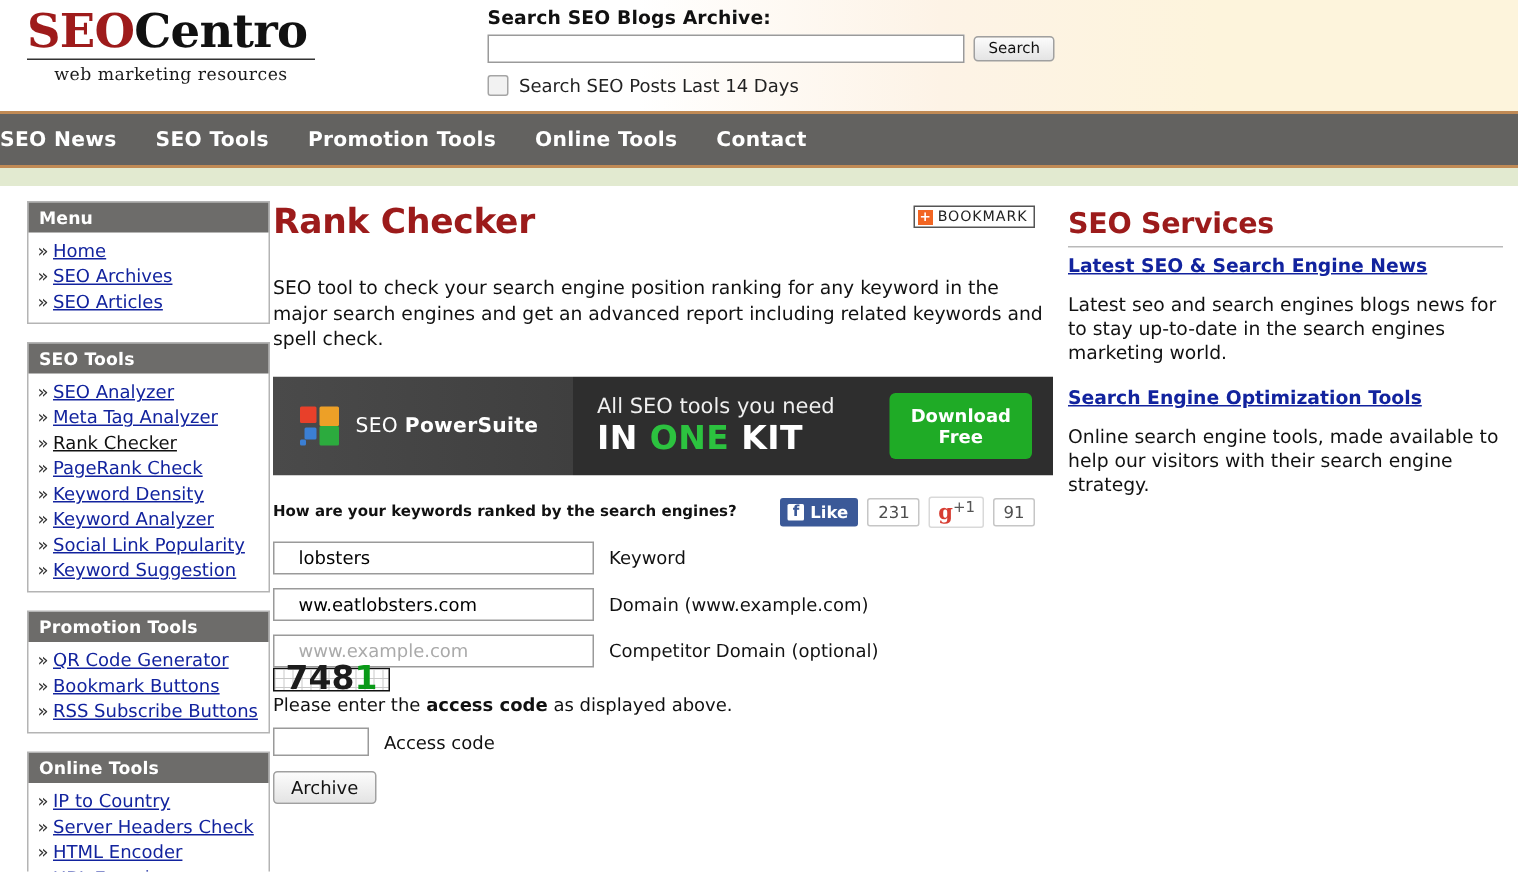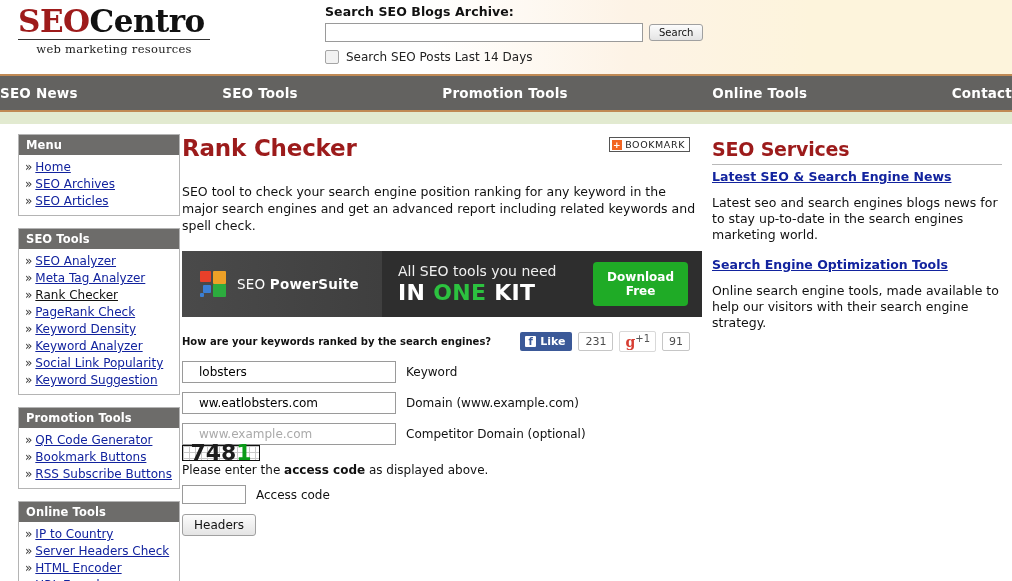--- a/index.html
+++ b/index.html
@@ -28,21 +28,21 @@
   .search-btn{
     font-family:"DejaVu Sans","Liberation Sans",sans-serif;font-size:10px;padding:2px 9px;
     border:1px solid #a0a0a0;border-radius:3px;background:linear-gradient(to bottom,#fcfcfc,#e4e4e4);color:#111;cursor:pointer;
   }
   .search-chk-row{display:flex;align-items:center;gap:7px;margin-top:8px;}
   .chk{width:12px;height:12px;border:1px solid #a5a5a5;border-radius:2px;background:#f2f2f2;display:inline-block;}
   .search-chk-label{font-size:12px;color:#222;}
   
   .nav{
     height:34px;background:#636260;border-top:2px solid #c08a55;border-bottom:2px solid #c08a55;
-    display:flex;align-items:center;justify-content:space-between;gap:26px;
+    display:flex;align-items:center;justify-content:flex-start;gap:26px;
   }
   .nav a{color:#fff;font-weight:bold;font-size:13.5px;text-decoration:none;letter-spacing:.2px;}
   .greenbar{height:12px;background:#e2ead0;}
   
   .page{display:flex;align-items:flex-start;}
   .sidebar{width:162px;padding:10px 0 0 18px;flex:none;}
   .box{border:1px solid #b4b4b4;background:#fff;margin-bottom:12px;}
   .box-hd{background:#6d6c6a;color:#fff;font-weight:bold;font-size:11.5px;padding:3px 7px;letter-spacing:.1px;}
   .box-bd{padding:4px 6px 5px 6px;}
   .box-bd li{list-style:none;font-size:12px;line-height:17px;white-space:nowrap;}
@@ -281,21 +281,21 @@
     </div>
     <div class="cap-note">
       <span>Please enter the </span><b>access code</b><span> as displayed above.</span>
     </div>
 
     <div class="ac-row">
       <input class="ac-in" type="text" value="" style="">
       <span class="flab">Access code</span>
     </div>
 
-    <button class="submit">Headers</button>
+    <button class="submit">Archive</button>
 
     
   </div>
 
   <div class="right">
     <div class="rt-title">SEO Services</div>
     <div class="rt-rule"></div>
 
     <div class="rt-block">
       <a class="rt-link" href="#">Latest SEO &amp; Search Engine News</a>

